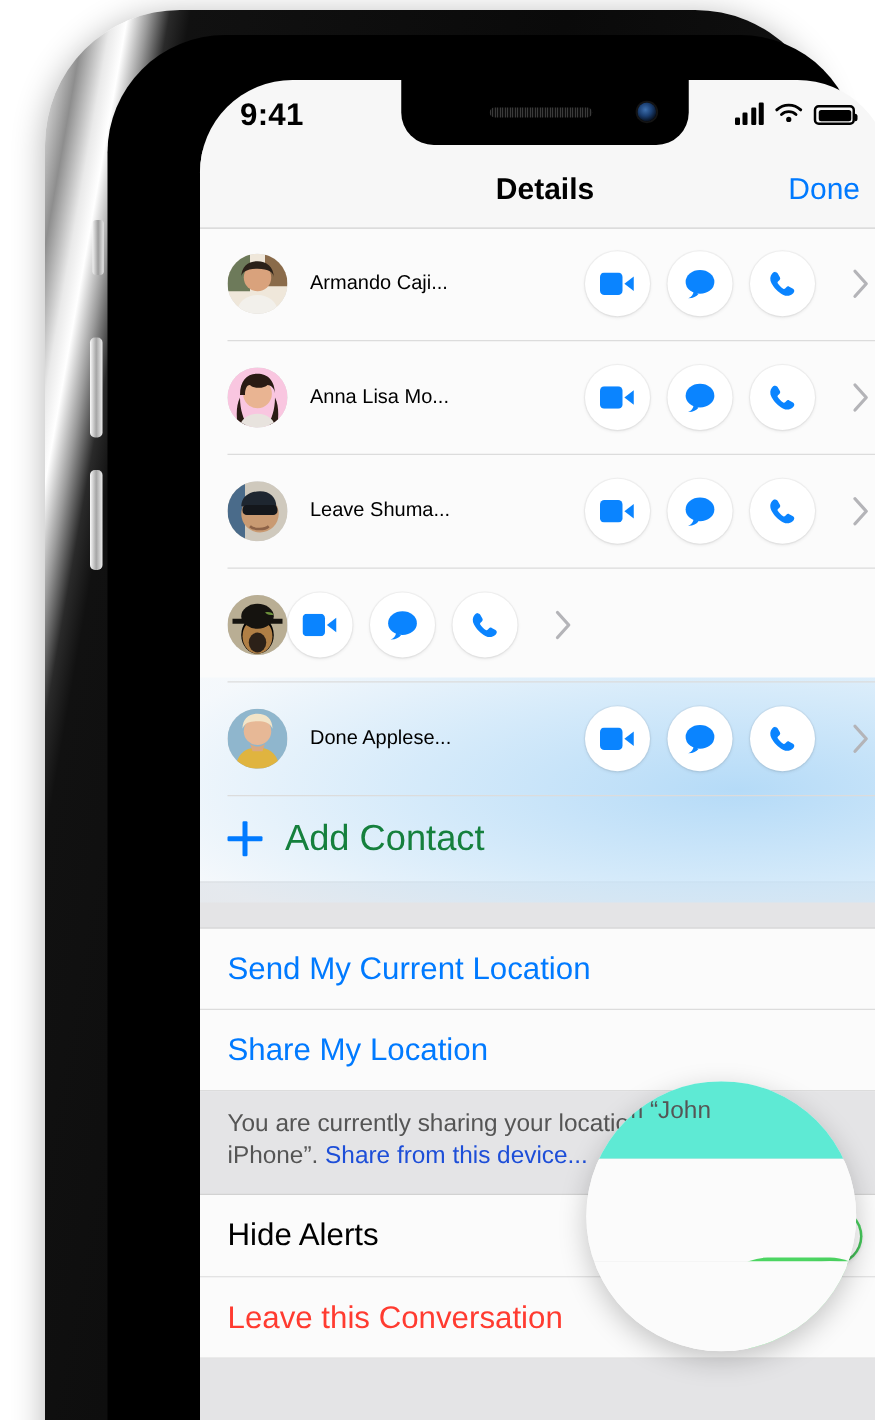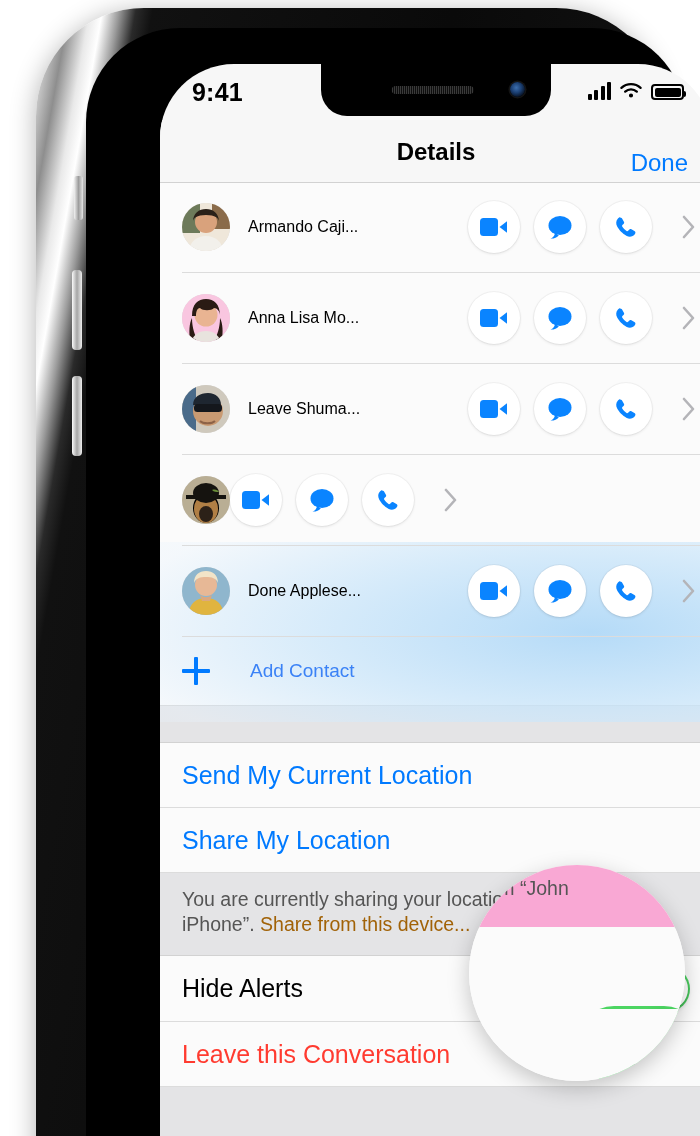--- a/index.html
+++ b/index.html
@@ -135,21 +135,21 @@
     width: 552px; height: 62px;
     background: #f7f7f7;
     border-bottom: 1px solid #d2d2d2;
     z-index: 20;
   }
   .nav-title {
     position: absolute; left: 0; right: 0; top: 18px;
     text-align: center; font-size: 24px; font-weight: bold; color: #000;
   }
   .nav-done {
-    position: absolute; right: 24px; top: 29px;
+    position: absolute; right: 24px; top: 18px;
     font-size: 24px; color: #007aff;
   }
 
   
   .content {
     position: absolute; left: 0; top: 118px;
     width: 552px; bottom: 0;
     background: #efeff4;
   }
 
@@ -219,21 +219,21 @@
   }
   .plus {
     width: 28px; height: 28px; position: relative; flex: 0 0 28px;
   }
   .plus::before, .plus::after {
     content:""; position:absolute; background:#007aff; border-radius:1px;
   }
   .plus::before { left: 0; top: 12px; width: 28px; height: 4px; }
   .plus::after  { left: 12px; top: 0; width: 4px; height: 28px; }
   .add-label {
-    margin-left: 40px; font-size: 19px; color: #3b82f6;
+    margin-left: 18px; font-size: 29px; color: #15803d;
   }
 
   .gap {
     height: 36px;
     background: #e4e4e6;
     border-top: 1px solid #d2d2d2;
     border-bottom: 1px solid #d2d2d2;
   }
 
   .link-row {
@@ -247,21 +247,21 @@
   }
   .link-row.first { border-top: none; }
 
   .footer-note {
     background: #e4e4e6;
     padding: 14px 22px 18px 22px;
     font-size: 19.5px; line-height: 25px;
     color: #555555;
     border-bottom: 1px solid #d2d2d2;
   }
-  .footer-note a { color: #a16207; text-decoration: none; }
+  .footer-note a { color: #1d4ed8; text-decoration: none; }
 
   .toggle-row {
     height: 66px;
     display: flex; align-items: center; justify-content: space-between;
     padding-left: 22px; padding-right: 22px;
     background: #fbfbfb;
     border-bottom: 1px solid #dcdcdc;
     box-sizing: border-box;
     font-size: 25px; color: #000;
   }
@@ -299,21 +299,21 @@
     left: 469px; top: 865px;
     width: 216px; height: 216px;
     border-radius: 50%;
     background: #fbfbfb;
     box-shadow: 0 7px 22px rgba(0,0,0,0.22);
     overflow: hidden;
     z-index: 60;
   }
   .loupe-top-band {
     position: absolute; left:0; right:0; top:0; height: 62px;
-    background: #f9a8d4;
+    background: #5eead4;
     border-bottom: 1px solid #d2d2d2;
   }
   .loupe-mid {
     position: absolute; left:0; right:0; top: 62px; height: 82px;
     background: #fbfbfb;
     border-bottom: 1px solid #dcdcdc;
   }
   .loupe-bottom {
     position: absolute; left:0; right:0; top: 144px; bottom:0;
     background: #fbfbfb;

